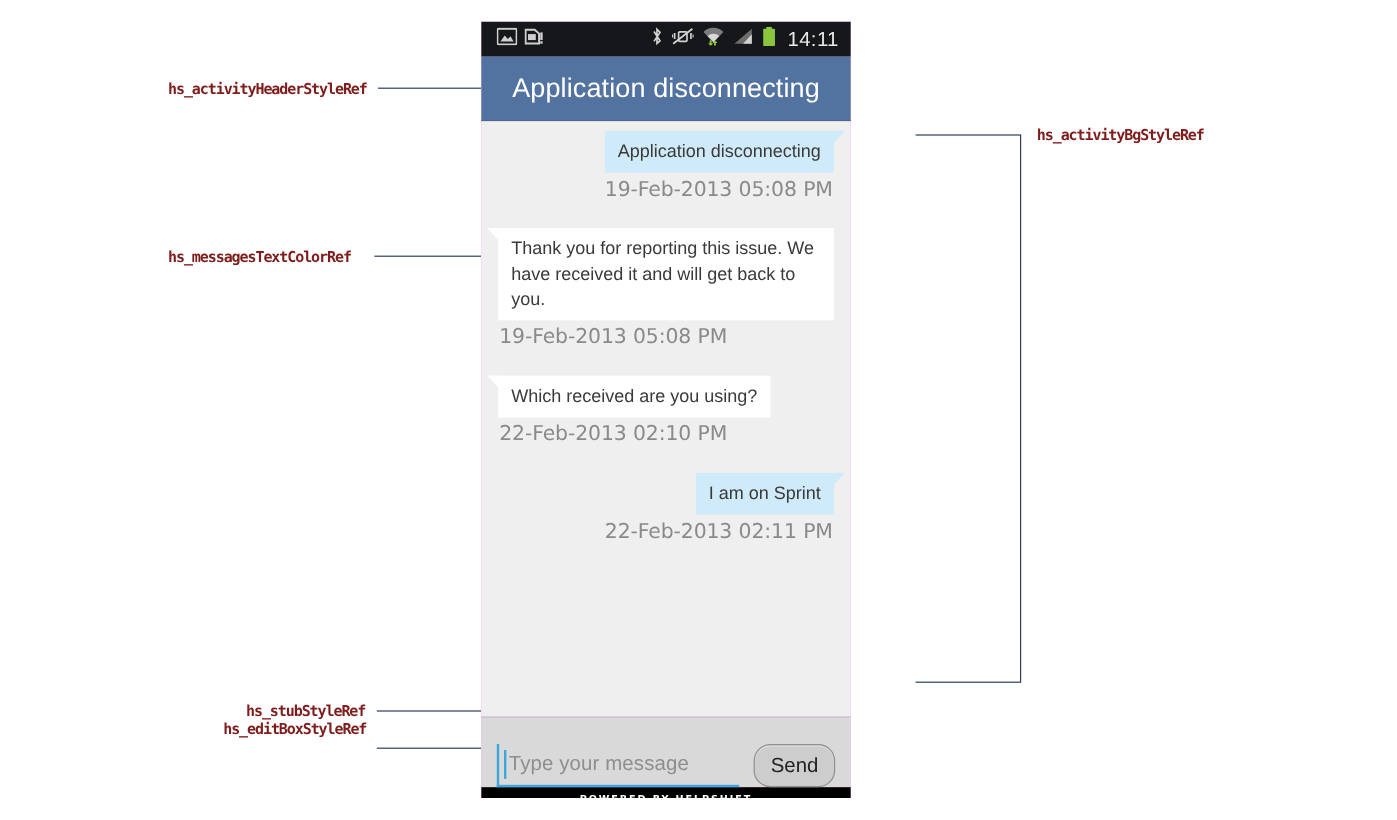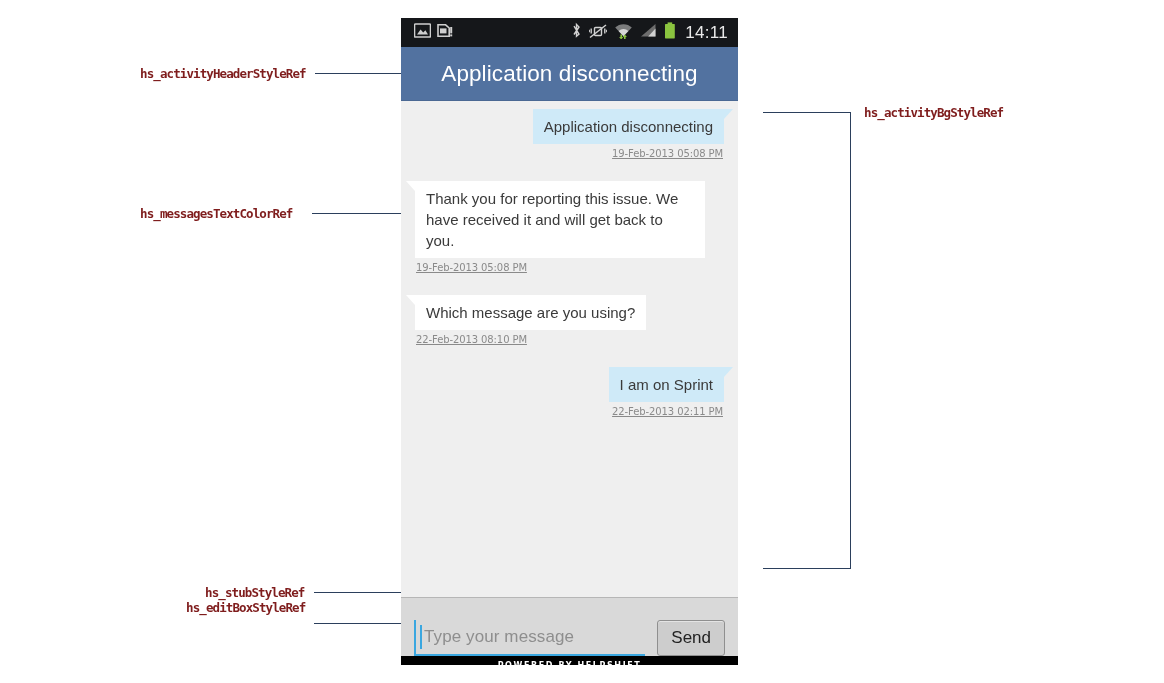--- a/index.html
+++ b/index.html
@@ -24,21 +24,21 @@
     height:1px;
   }
   .anno-vline{
     position:absolute;
     background:#2b3f5c;
     width:1px;
   }
 
   
   #phone{
-    position:absolute;left:401px;top:18px;width:337px;height:647px;
+    position:absolute;left:401px;top:18px;width:308px;height:647px;
     background:#f0abfc;overflow:hidden;
   }
 
   
   #statusbar{
     position:relative;height:29px;background:#15171a;
     display:flex;align-items:center;
   }
   .sb-left{display:flex;align-items:center;gap:6px;padding-left:13px;}
   .sb-right{margin-left:auto;display:flex;align-items:center;gap:7px;padding-right:10px;}
@@ -83,22 +83,22 @@
     border-right:9px solid transparent;
   }
   .bubble.in:after{
     content:"";position:absolute;top:0px;left:-9px;
     width:0;height:0;
     border-top:10px solid #ffffff;
     border-left:9px solid transparent;
   }
 
   .stamp{
-    font-size:10px;color:#8a8a8a;padding:1px 15px 0 15px;
-    font-family:"DejaVu Sans",sans-serif;letter-spacing:-0.1px;text-decoration:underline;
+    font-size:17px;color:#8a8a8a;padding:1px 15px 0 15px;
+    font-family:"DejaVu Sans",sans-serif;letter-spacing:-0.1px;
   }
   .stamp.out{text-align:right;}
   .stamp.in{text-align:left;}
 
   
   #stub{height:1px;background:#b6b6b6;box-shadow:0 1px 0 #d7d7d7;}
 
   
   #inputbar{
     height:58px;background:#d9d9d9;
@@ -110,21 +110,21 @@
     border-left:2px solid #3aa7e0;
     margin-right:12px;
   }
   #caret{
     width:2px;height:24px;background:#3aa7e0;margin-left:4px;margin-right:2px;
   }
   #editbox{
     color:#8e8e8e;font-size:17px;letter-spacing:0.1px;
   }
   #send-btn{
-    background:#cdcdcd;border:1px solid #8f8f8f;border-radius:3px;
+    background:#cdcdcd;border:1px solid #8f8f8f;border-radius:14px;
     color:#222;font-size:17px;padding:7px 13px;cursor:pointer;
     box-shadow:inset 0 1px 0 #e4e4e4;
   }
 
   
   #footer{
     height:18px;background:#000000;display:flex;align-items:center;
     justify-content:center;
   }
   #footer-text{
@@ -218,23 +218,23 @@
       <div class="bubble out">Application disconnecting</div>
     </div>
     <div class="stamp out">19-Feb-2013 05:08 PM</div>
 
     <div class="msg-row in" style="margin-top:22px;">
       <div class="bubble in">Thank you for reporting this issue. We have received it and will get back to you.</div>
     </div>
     <div class="stamp in">19-Feb-2013 05:08 PM</div>
 
     <div class="msg-row in" style="margin-top:22px;">
-      <div class="bubble in">Which message are you using?</div>
-    </div>
-    <div class="stamp in">22-Feb-2013 08:10 PM</div>
+      <div class="bubble in">Which received are you using?</div>
+    </div>
+    <div class="stamp in">22-Feb-2013 02:10 PM</div>
 
     <div class="msg-row out" style="margin-top:22px;">
       <div class="bubble out">I am on Sprint</div>
     </div>
     <div class="stamp out">22-Feb-2013 02:11 PM</div>
 
   </div>
 
   <div id="stub"></div>
 

